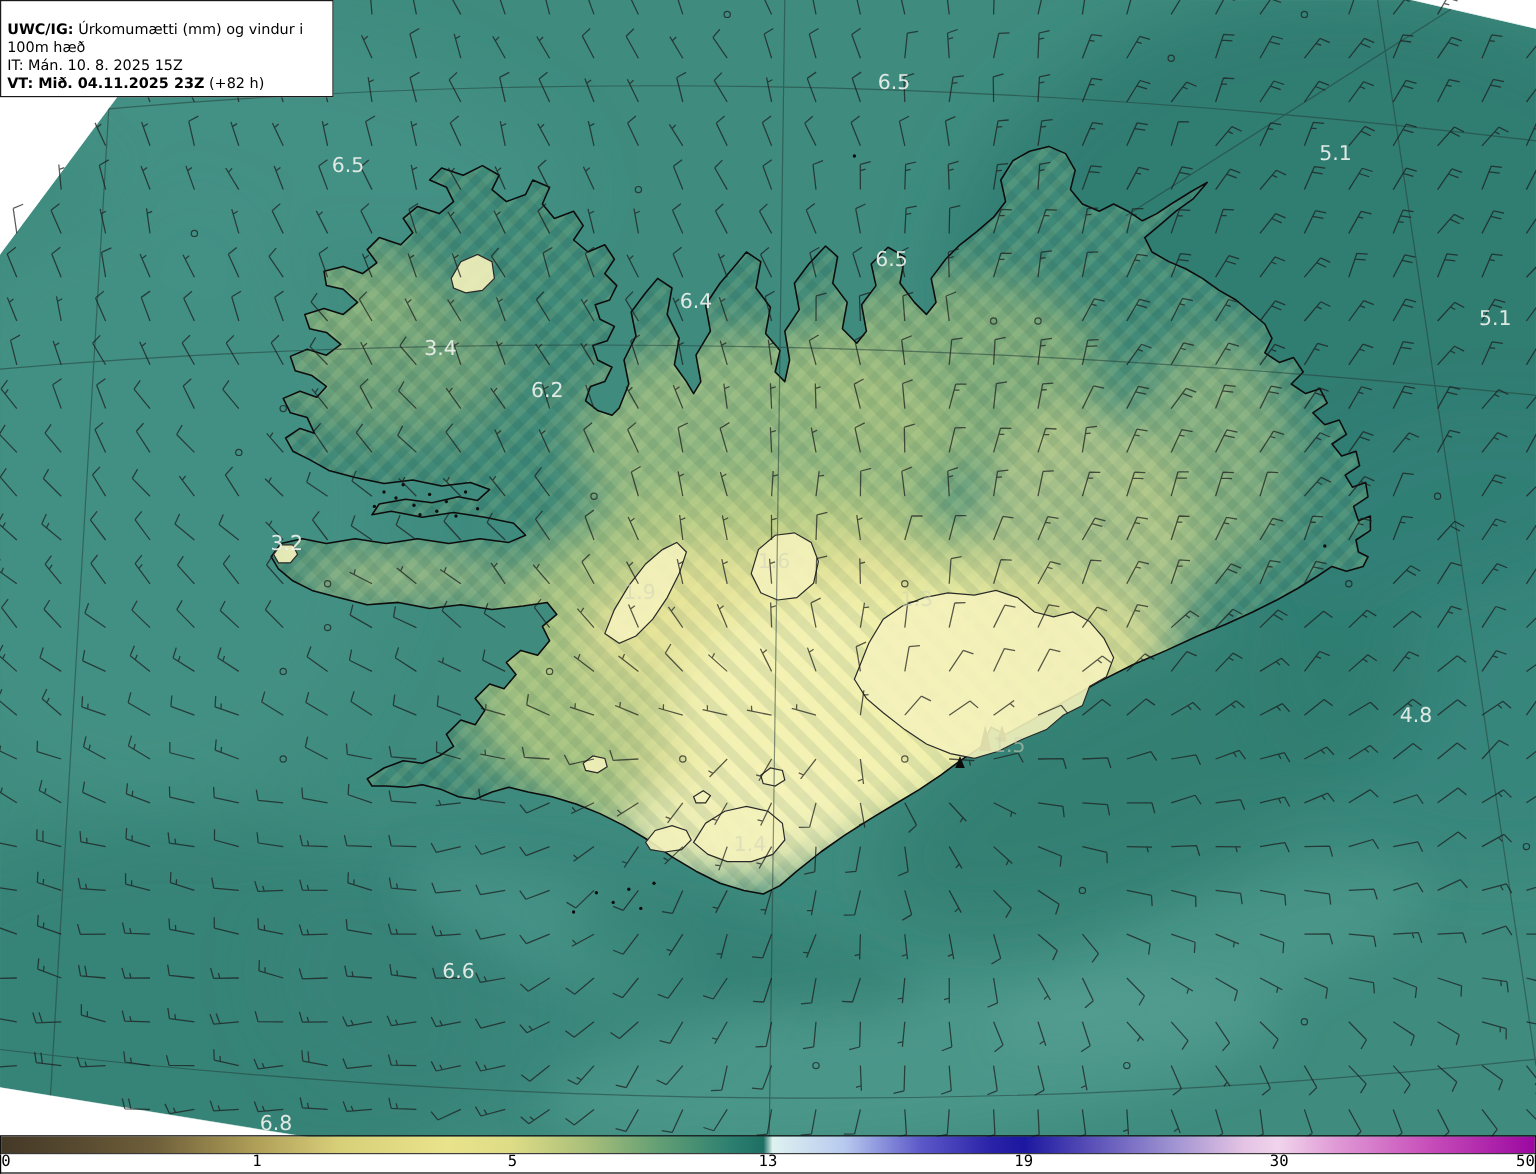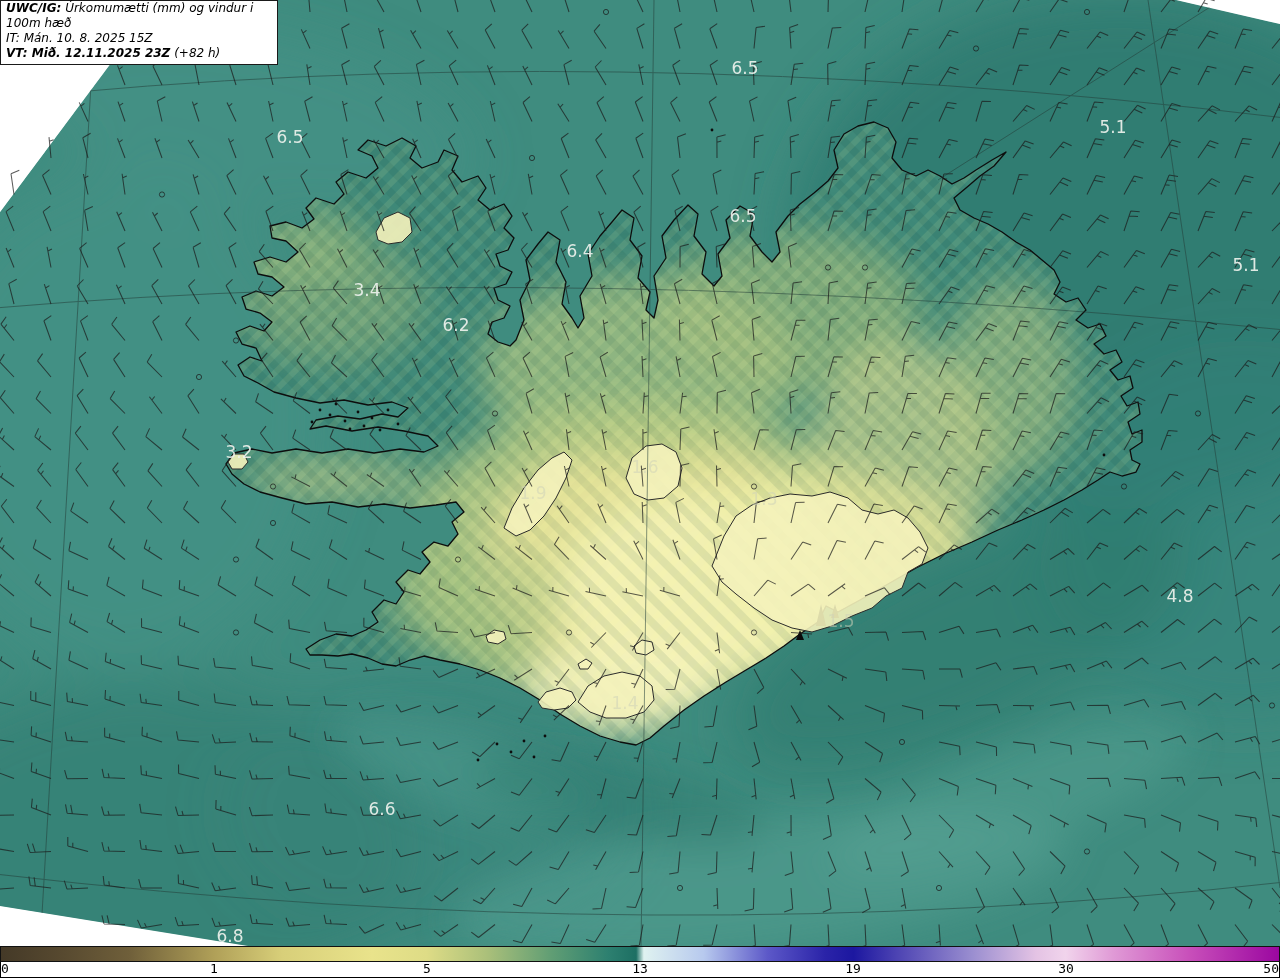--- a/index.html
+++ b/index.html
@@ -1,21 +1,21 @@
 <!DOCTYPE html>
 <html><head>
 <meta charset="utf-8">
 <style>
   html,body{margin:0;padding:0;background:#ffffff;}
   #stage{position:relative;width:1280px;height:978px;overflow:hidden;background:#fff;
          font-family:"DejaVu Sans","Liberation Sans",sans-serif;}
   #mapsvg{position:absolute;left:0;top:0;}
   
   #titlebox{position:absolute;left:0;top:0;width:266px;background:#ffffff;
-            border:1px solid #1a1a1a;padding:0 5px 3px 5px;font-size:12px;line-height:15px;color:#000;font-style:italic;}
+            border:1px solid #1a1a1a;padding:16px 5px 3px 5px;font-size:12px;line-height:15px;color:#000;}
   #titlebox .b{font-weight:bold;}
   
   #cbar{position:absolute;left:0;top:946px;width:1280px;height:32px;}
   #cbar-grad{position:absolute;left:0;top:0;width:1278px;height:14px;border:1px solid #111;}
   #cbar-labels{position:absolute;left:0;top:16px;width:1278px;height:15px;background:#fff;
                border-left:1px solid #000;border-right:1px solid #000;border-bottom:1px solid #000;}
   .cbar-tick{position:absolute;top:-1px;font-size:13px;color:#000;transform:translateX(-50%);
              font-family:"DejaVu Sans Mono","Liberation Mono",monospace;}
   .cbar-tick.first{transform:none;}
   .cbar-tick.last{transform:translateX(-100%);}
@@ -1062,21 +1062,21 @@
         <text x="645" y="473" class="maplabel faint" text-anchor="middle">1.6</text>
         <text x="764" y="505" class="maplabel faint" text-anchor="middle">1.3</text>
         <text x="841" y="627" class="maplabel faint" text-anchor="middle">1.5</text>
         <text x="625" y="709" class="maplabel faint" text-anchor="middle">1.4</text>
       </g>
   </svg>
 
   <div id="titlebox">
     <div><span class="b">UWC/IG:</span> <span>Úrkomumætti (mm) og vindur i 100m hæð</span></div>
     <div>IT: Mán. 10. 8. 2025 15Z</div>
-    <div><span class="b">VT: Mið. 12.11.2025 23Z</span> <span>(+82 h)</span></div>
+    <div><span class="b">VT: Mið. 04.11.2025 23Z</span> <span>(+82 h)</span></div>
   </div>
 
   <div id="cbar">
     <div id="cbar-grad" style="background: linear-gradient(to right, rgb(68, 57, 39) 0%, rgb(88, 74, 48) 5%, rgb(111, 95, 58) 10%, rgb(176, 160, 88) 16.7%, rgb(216, 207, 121) 22%, rgb(233, 227, 139) 29%, rgb(222, 220, 134) 33.3%, rgb(171, 192, 122) 38%, rgb(97, 158, 116) 43%, rgb(45, 128, 112) 47.5%, rgb(29, 111, 99) 49.7%, rgb(223, 242, 240) 50.3%, rgb(183, 201, 238) 55%, rgb(92, 88, 200) 60%, rgb(42, 35, 168) 64.5%, rgb(28, 23, 160) 66.7%, rgb(75, 66, 178) 70%, rgb(154, 142, 208) 76%, rgb(228, 195, 228) 81%, rgb(241, 212, 236) 83.3%, rgb(224, 154, 214) 87%, rgb(200, 79, 186) 93%, rgb(155, 7, 160) 100%);"></div>
     <div id="cbar-labels">
         <span class="cbar-tick first" style="left: 0px;">0</span>
         <span class="cbar-tick" style="left: 213.043px;">1</span>
         <span class="cbar-tick" style="left: 425.957px;">5</span>
         <span class="cbar-tick" style="left: 639px;">13</span>
         <span class="cbar-tick" style="left: 852.043px;">19</span>

